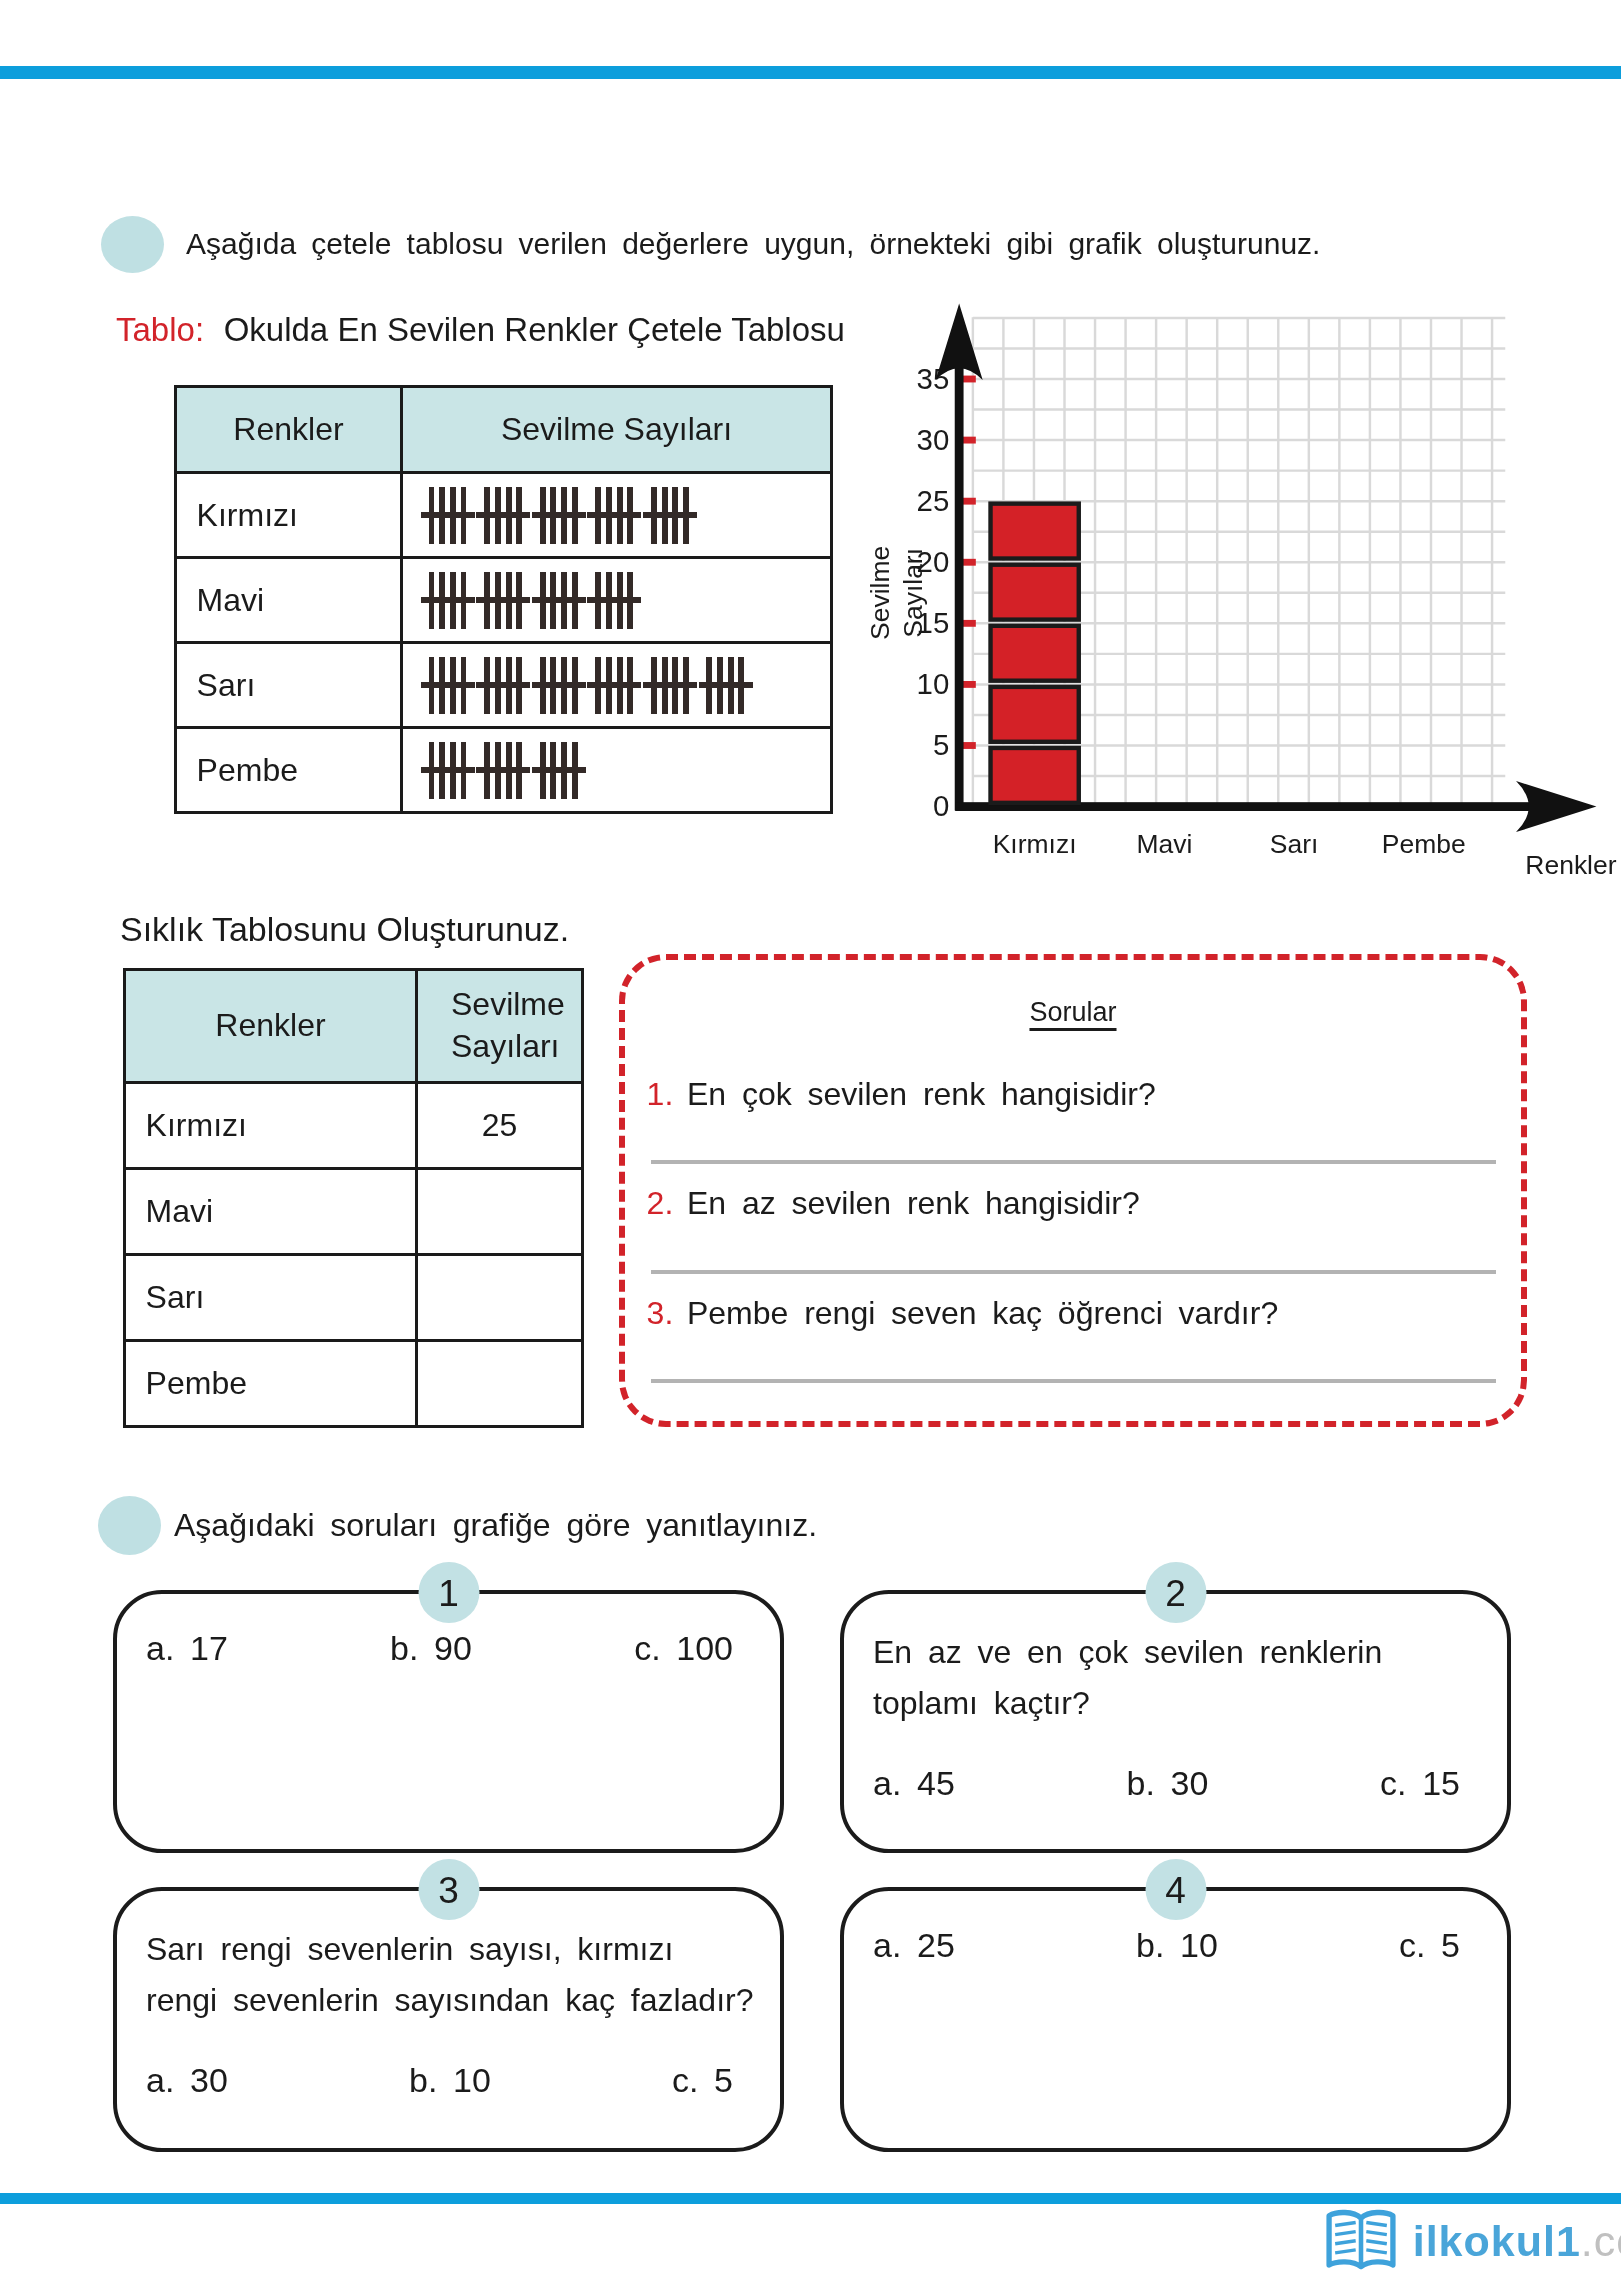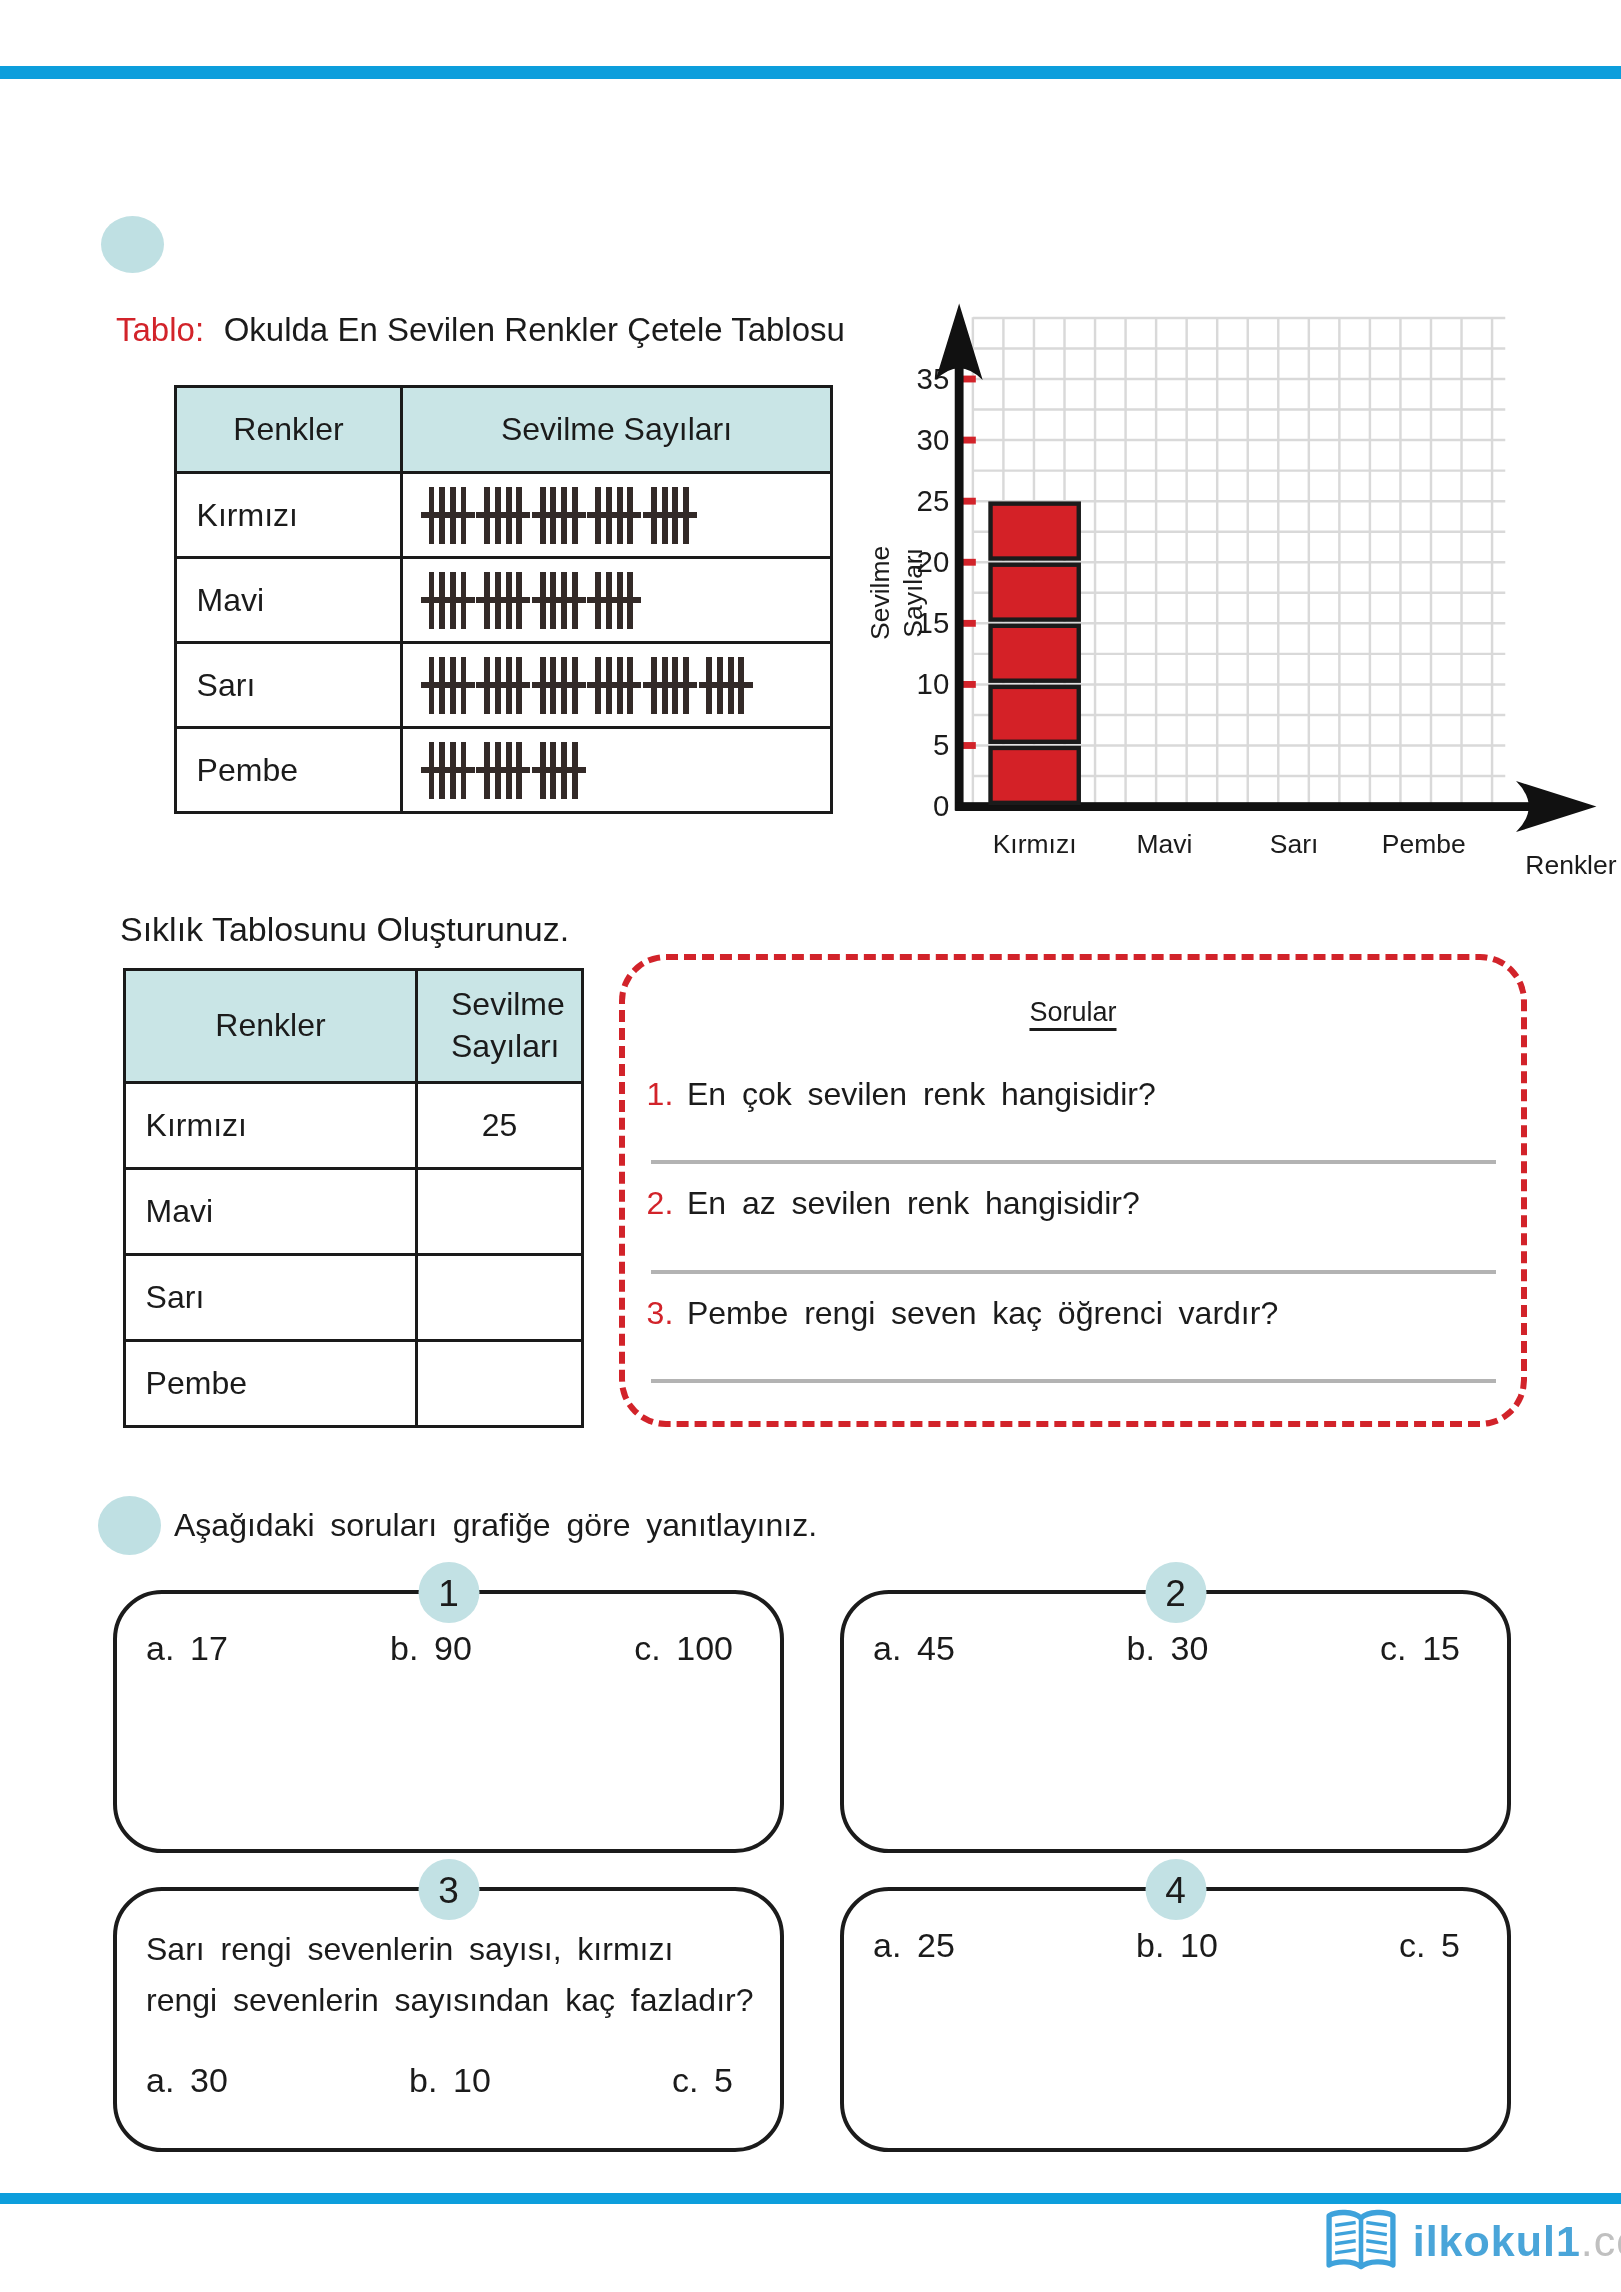--- a/index.html
+++ b/index.html
@@ -81,20 +81,21 @@
 </style>
 </head>
 <body>
 
 <div id="page">
 
   <div class="abs topbar"></div>
 
 
   <div class="abs bullet bullet1"></div>
+  <div class="abs instr instr1">Aşağıda çetele tablosu verilen değerlere uygun, örnekteki gibi grafik oluşturunuz.</div>
 
   <div class="abs tablo-line">
     <span class="tablo-label">Tablo:</span><span>Okulda En Sevilen Renkler Çetele Tablosu</span>
   </div>
 
   <table class="abs tally-table">
     <tbody>
         <tr>
       <th class="col-label">Renkler</th>
       <th>Sevilme Sayıları</th>
@@ -236,20 +237,21 @@
     <div class="qnum">1</div>
     <div class="qopts">
       <span class="qopt"><span class="lab">a.</span><span>17</span></span>
       <span class="qopt"><span class="lab">b.</span><span>90</span></span>
       <span class="qopt"><span class="lab">c.</span><span>100</span></span>
     </div>
   </div>
 
   <div class="qbox qb2">
     <div class="qnum">2</div>
+    <div class="qtext">En az ve en çok sevilen renklerin toplamı kaçtır?</div>
     <div class="qopts">
       <span class="qopt"><span class="lab">a.</span><span>45</span></span>
       <span class="qopt"><span class="lab">b.</span><span>30</span></span>
       <span class="qopt"><span class="lab">c.</span><span>15</span></span>
     </div>
   </div>
 
   <div class="qbox qb3">
     <div class="qnum">3</div>
     <div class="qtext">Sarı rengi sevenlerin sayısı, kırmızı rengi sevenlerin sayısından kaç fazladır?</div>

